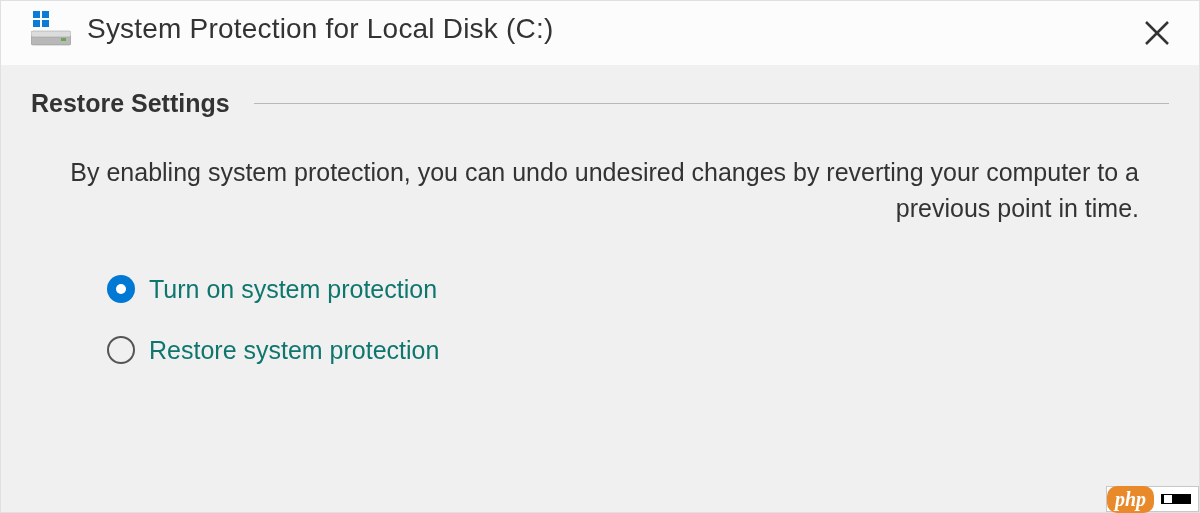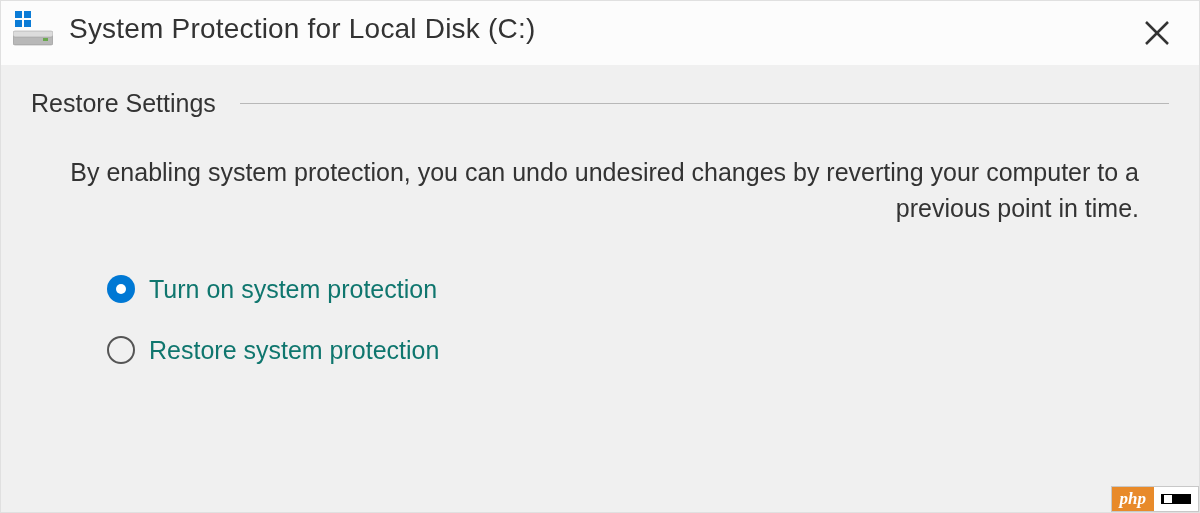--- a/index.html
+++ b/index.html
@@ -18,21 +18,21 @@
     .window {
       width: 100%;
       height: 100%;
       background: #f0f0f0;
       border: 1px solid #e0e0e0;
       position: relative;
     }
     .titlebar {
       display: flex;
       align-items: center;
-      padding: 10px 16px 18px 12px;
+      padding: 10px 16px 18px 30px;
       background: #fcfcfc;
       position: relative;
     }
     .titlebar-icon {
       width: 40px;
       height: 36px;
       margin-right: 16px;
       flex-shrink: 0;
     }
     .title-text {
@@ -56,21 +56,21 @@
       padding: 24px 30px 0 30px;
     }
     .section-header {
       display: flex;
       align-items: center;
       margin-bottom: 36px;
     }
     .section-title {
       font-size: 25px;
       color: #333;
-      font-weight: 400;
+      font-weight: 700;
       margin-right: 24px;
       white-space: nowrap;
     }
     .section-hr {
       flex: 1;
       height: 1px;
       background: #b8b8b8;
     }
     .description {
       font-size: 25px;
@@ -131,23 +131,24 @@
       align-items: center;
       height: 26px;
       background: #fff;
       border: 1px solid #c8c8c8;
     }
     .watermark-left {
       background: #e88a2a;
       color: #fff;
       font-style: italic;
       font-weight: bold;
-      font-size: 17px;
+      font-size: 20px;
       padding: 2px 8px;
       font-family: Georgia, serif;
+      border-radius: 10px;
     }
     .watermark-right {
       background: #fff;
       width: 44px;
       height: 100%;
       position: relative;
       display: flex;
       align-items: center;
       justify-content: center;
     }

